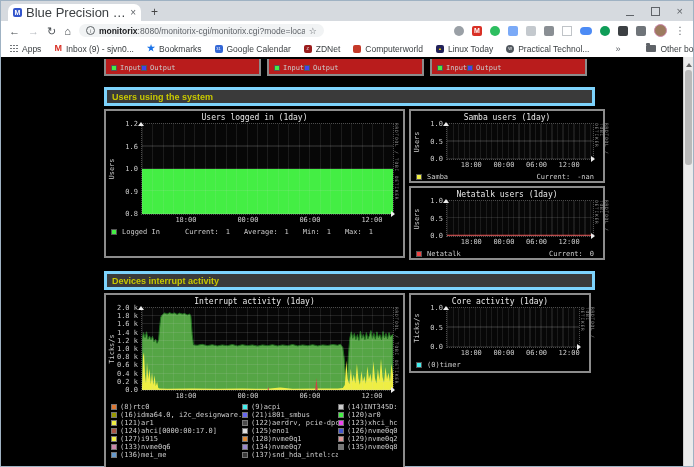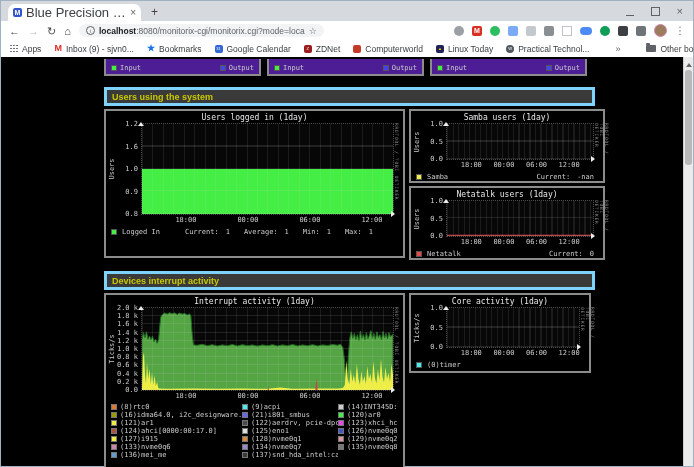--- a/index.html
+++ b/index.html
@@ -49,21 +49,21 @@
   .folder-ic::before{content:"";position:absolute;top:-2px;left:0;width:4px;height:2px;background:#5F6368;border-radius:1px 1px 0 0;}
 
   
   .page{position:absolute;top:56px;left:0;right:0;bottom:0;background:#000;}
   .scrollbar{position:absolute;right:0;top:0;bottom:0;width:10px;background:#EBEBEB;border-left:1px solid #CFCFCF;box-sizing:border-box;}
   .sb-up{position:absolute;top:3px;left:2px;width:0;height:0;border:3px solid transparent;border-bottom:4px solid #666;}
   .sb-thumb{position:absolute;top:13px;left:1px;width:7px;height:95px;background:#B9B9B9;border-radius:3px;}
   .content{position:absolute;left:103px;top:0;width:491px;}
 
   .top-row{display:flex;gap:6px;height:17px;margin-top:2px;margin-right:8px;}
-  .top-box{flex:1;border:2px solid #8C8C8C;border-top:none;background:#4c1d95;display:flex;align-items:flex-end;justify-content:space-between;padding:0 5px 2px;font:7px "DejaVu Sans Mono",monospace;color:#CCC;}
+  .top-box{flex:1;border:2px solid #8C8C8C;border-top:none;background:#b91c1c;display:flex;align-items:flex-end;justify-content:flex-start;padding:0 5px 2px;font:7px "DejaVu Sans Mono",monospace;color:#CCC;}
   .tleg{display:flex;align-items:center;gap:3px;}
   .sq{display:inline-block;width:6px;height:6px;border:1px solid #555;box-sizing:border-box;}
 
   .section-title{margin-top:11px;height:13px;background:#3A3A3A;border:3px solid #7dd3fc;display:flex;align-items:center;padding:0 5px;font-size:9px;font-weight:bold;color:#C8C800;}
   .graph-row{display:flex;gap:4px;margin-top:3px;align-items:flex-start;}
   .col-right{width:182px;display:flex;flex-direction:column;gap:3px;}
   .graphbox{border:2px solid #8C8C8C;background:#000;padding:2px;box-sizing:border-box;position:relative;}
   .users-box{width:301px;height:149px;}
   .interrupt-box{width:301px;height:180px;}
   .samba-box,.netatalk-box{width:196px;height:74px;}
@@ -116,21 +116,21 @@
     </div>
   </div>
 
   <div class="toolbar">
     <span class="nav-ic">←</span>
     <span class="nav-ic dis">→</span>
     <span class="nav-ic">↻</span>
     <span class="nav-ic">⌂</span>
     <div class="addr">
       <span class="info-ic">i</span>
-      <span class="url"><b>localhost</b><span>:8080/monitorix-cgi/monitorix.cgi?mode=localhost&amp;graph=all&amp;when=1day&amp;color...</span></span>
+      <span class="url"><b>monitorix</b><span>:8080/monitorix-cgi/monitorix.cgi?mode=localhost&amp;graph=all&amp;when=1day&amp;color...</span></span>
       <span class="star-ic">☆</span>
     </div>
     <div class="ext-row">
         <span class="ext circle" style="background: rgb(154, 160, 166);"></span>
         <span class="ext square" style="background: rgb(217, 48, 37);">M</span>
         <span class="ext circle" style="background: rgb(45, 190, 96);"></span>
         <span class="ext square" style="background: rgb(123, 170, 247);"></span>
         <span class="ext square" style="background: rgb(196, 201, 206);"></span>
         <span class="ext square" style="background: rgb(138, 143, 148);"></span>
         <span class="ext squareo" style="background: rgb(255, 255, 255);"></span>

